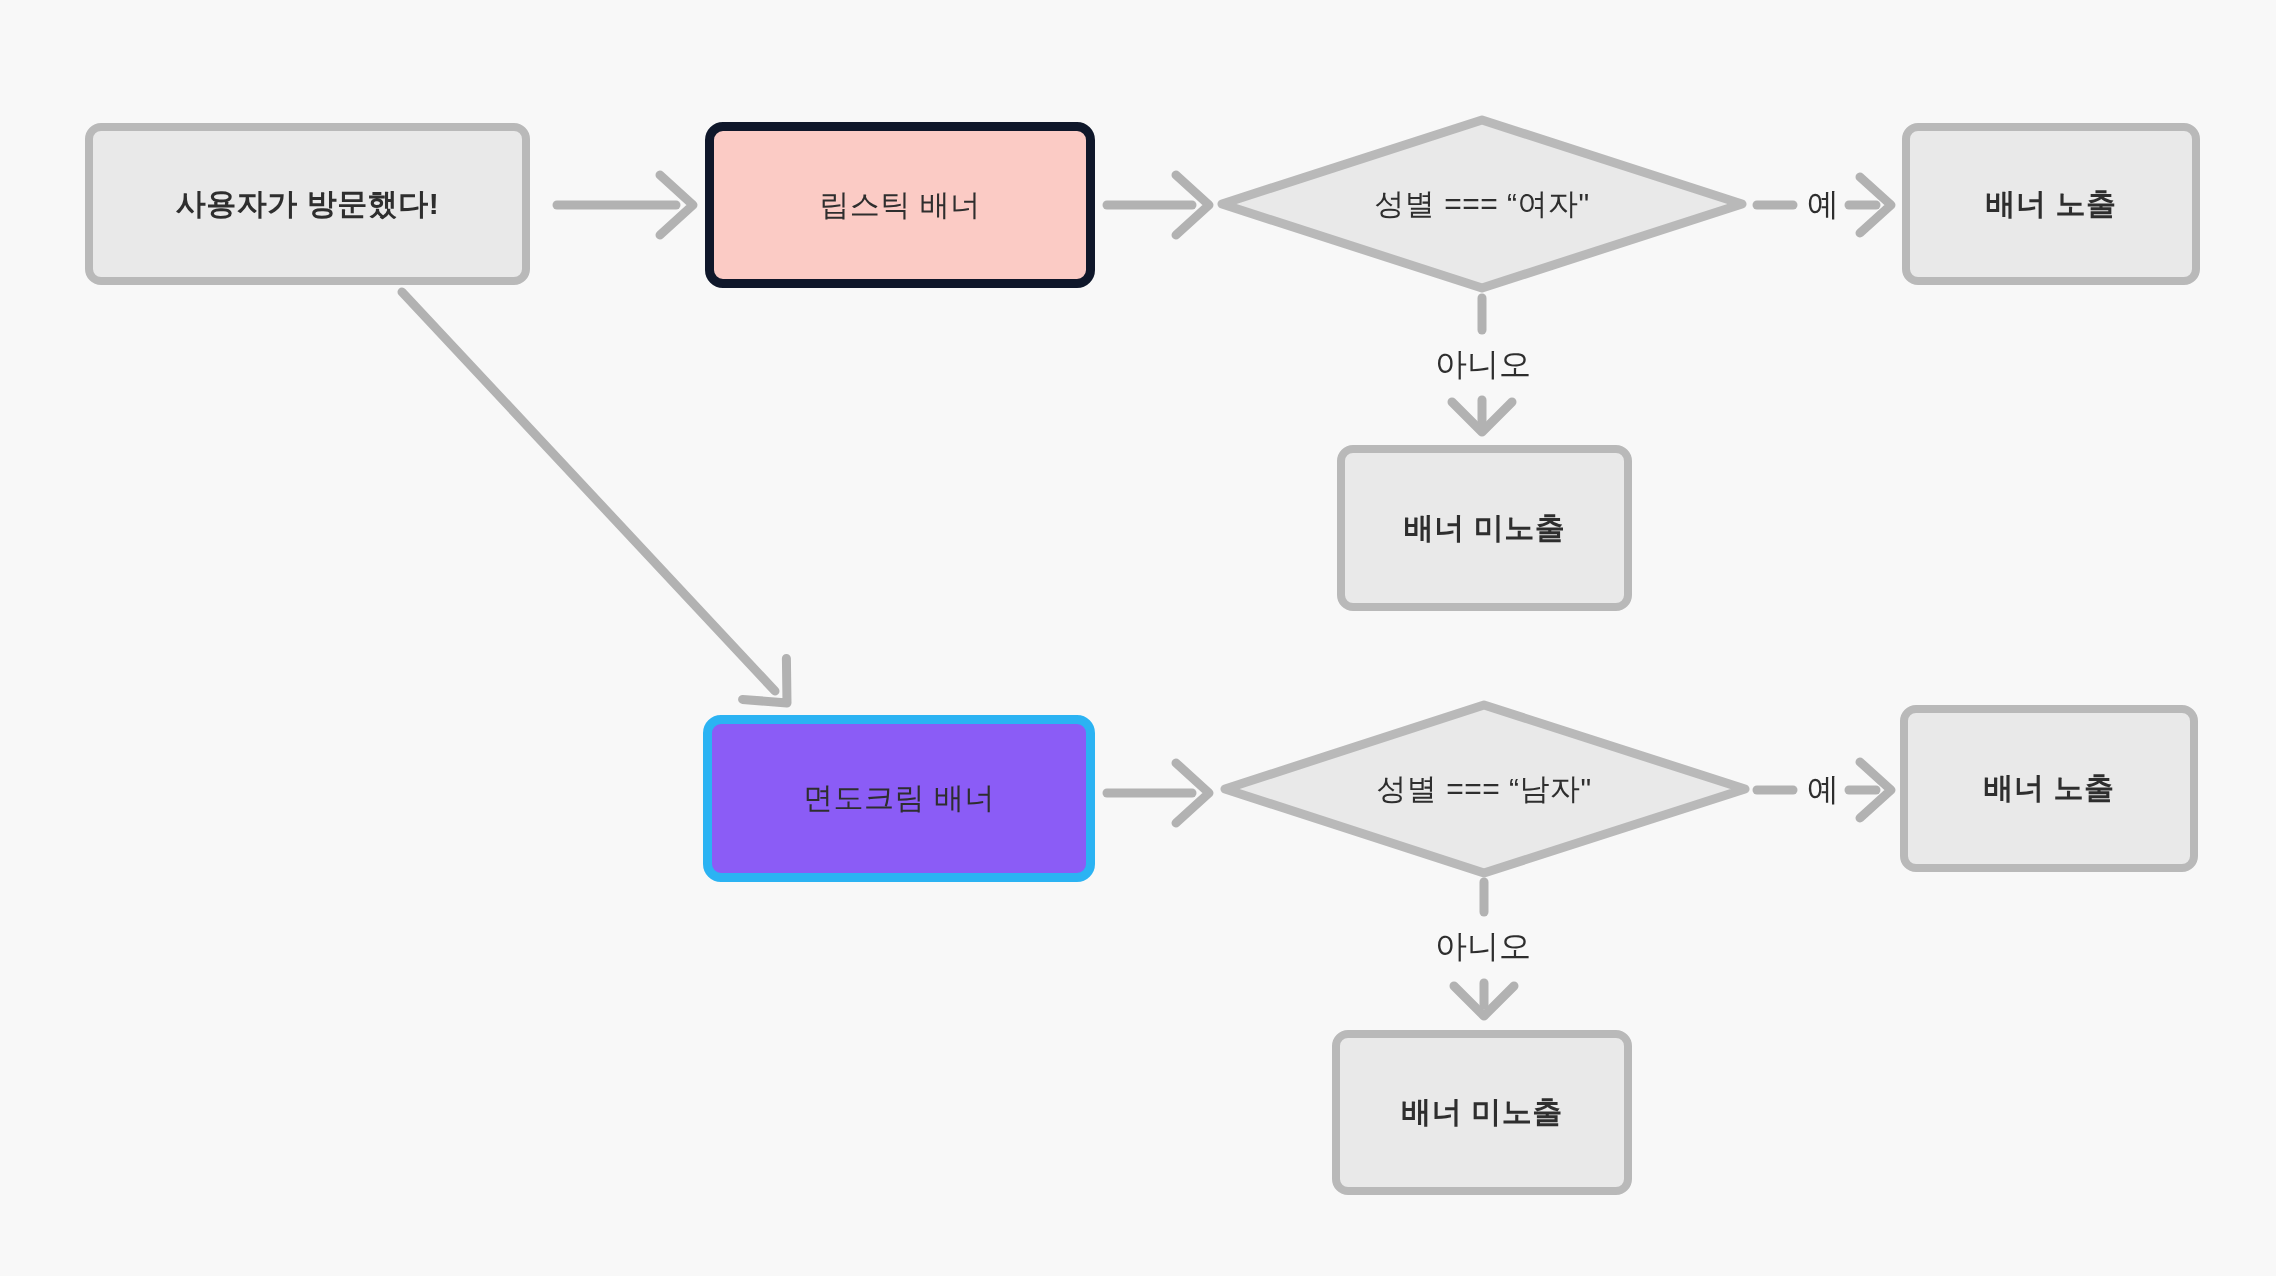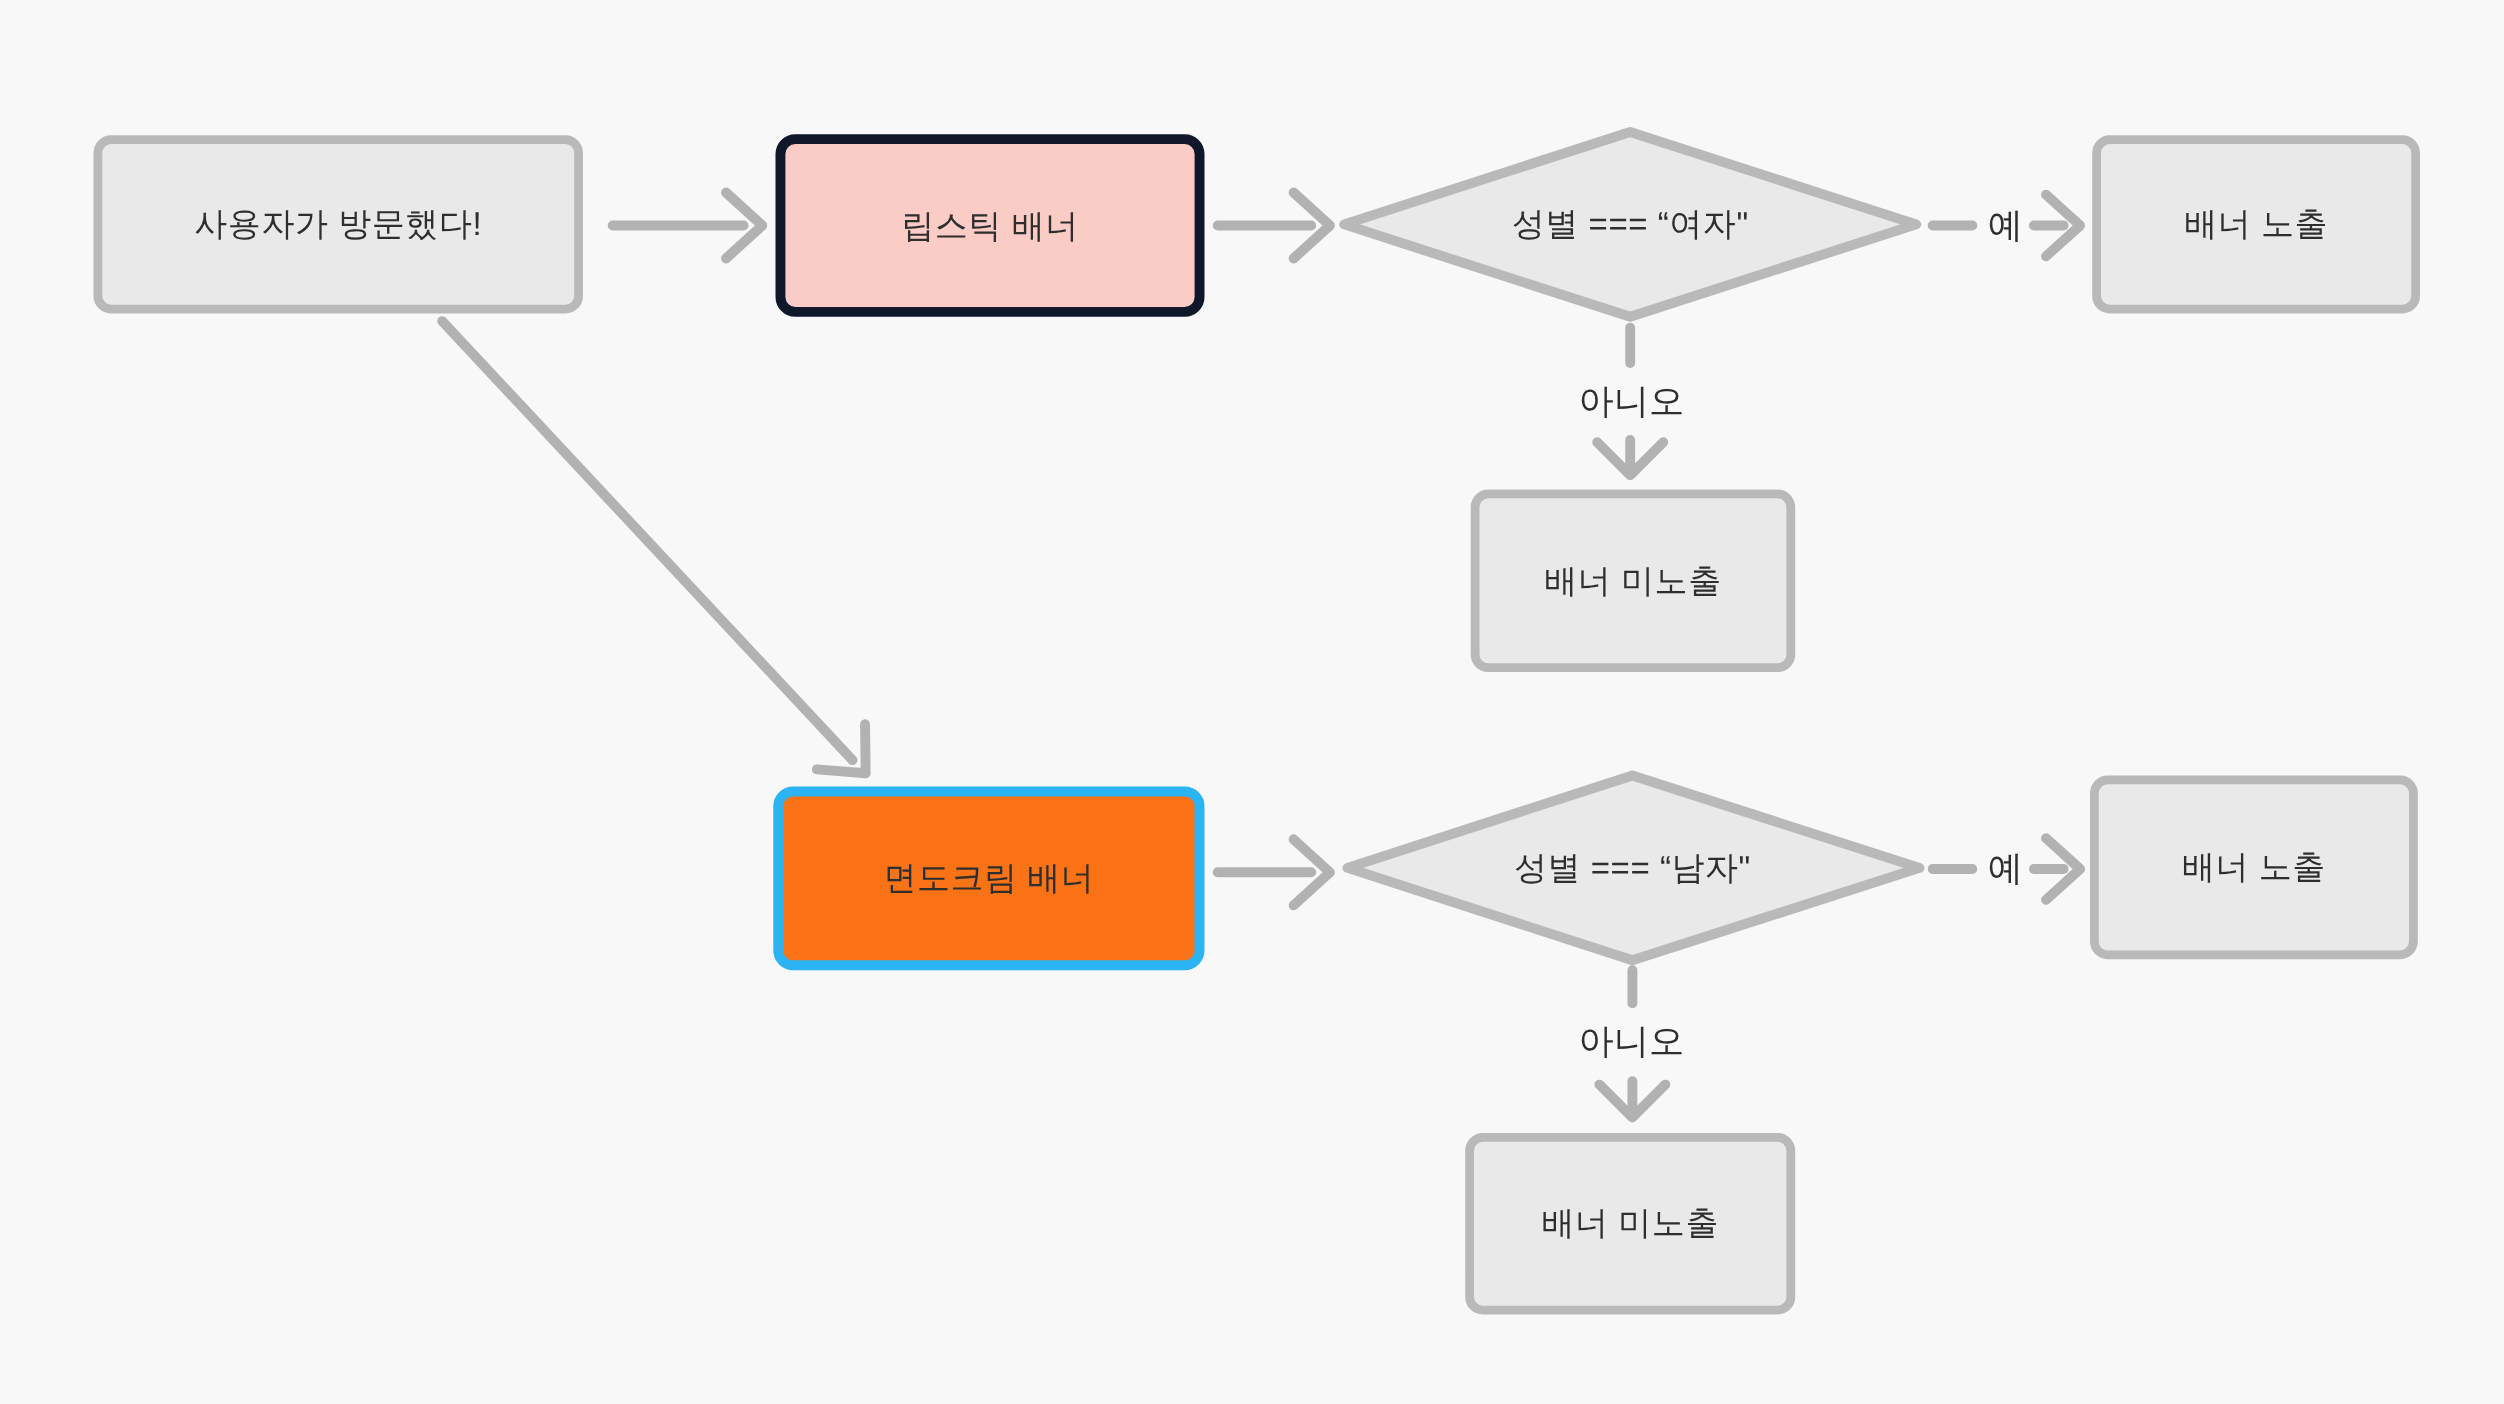--- a/index.html
+++ b/index.html
@@ -39,28 +39,29 @@
     justify-content: center;
     text-align: center;
     border-radius: 16px;
     font-size: 30px;
     letter-spacing: 0.5px;
     color: #2e2e2e;
   }
   .node-gray {
     background: #e9e9e9;
     border: 8px solid #b9b9b9;
+    font-weight: bold;
   }
   .node-red {
     background: #fbcbc5;
     border: 9px solid #0f172a;
     border-radius: 18px;
   }
   .node-blue {
-    background: #f97316;
+    background: #8b5cf6;
     border: 9px solid #2bb3f3;
     border-radius: 18px;
   }
   .diamond-label {
     position: absolute;
     display: flex;
     align-items: center;
     justify-content: center;
     text-align: center;
     font-size: 30px;

